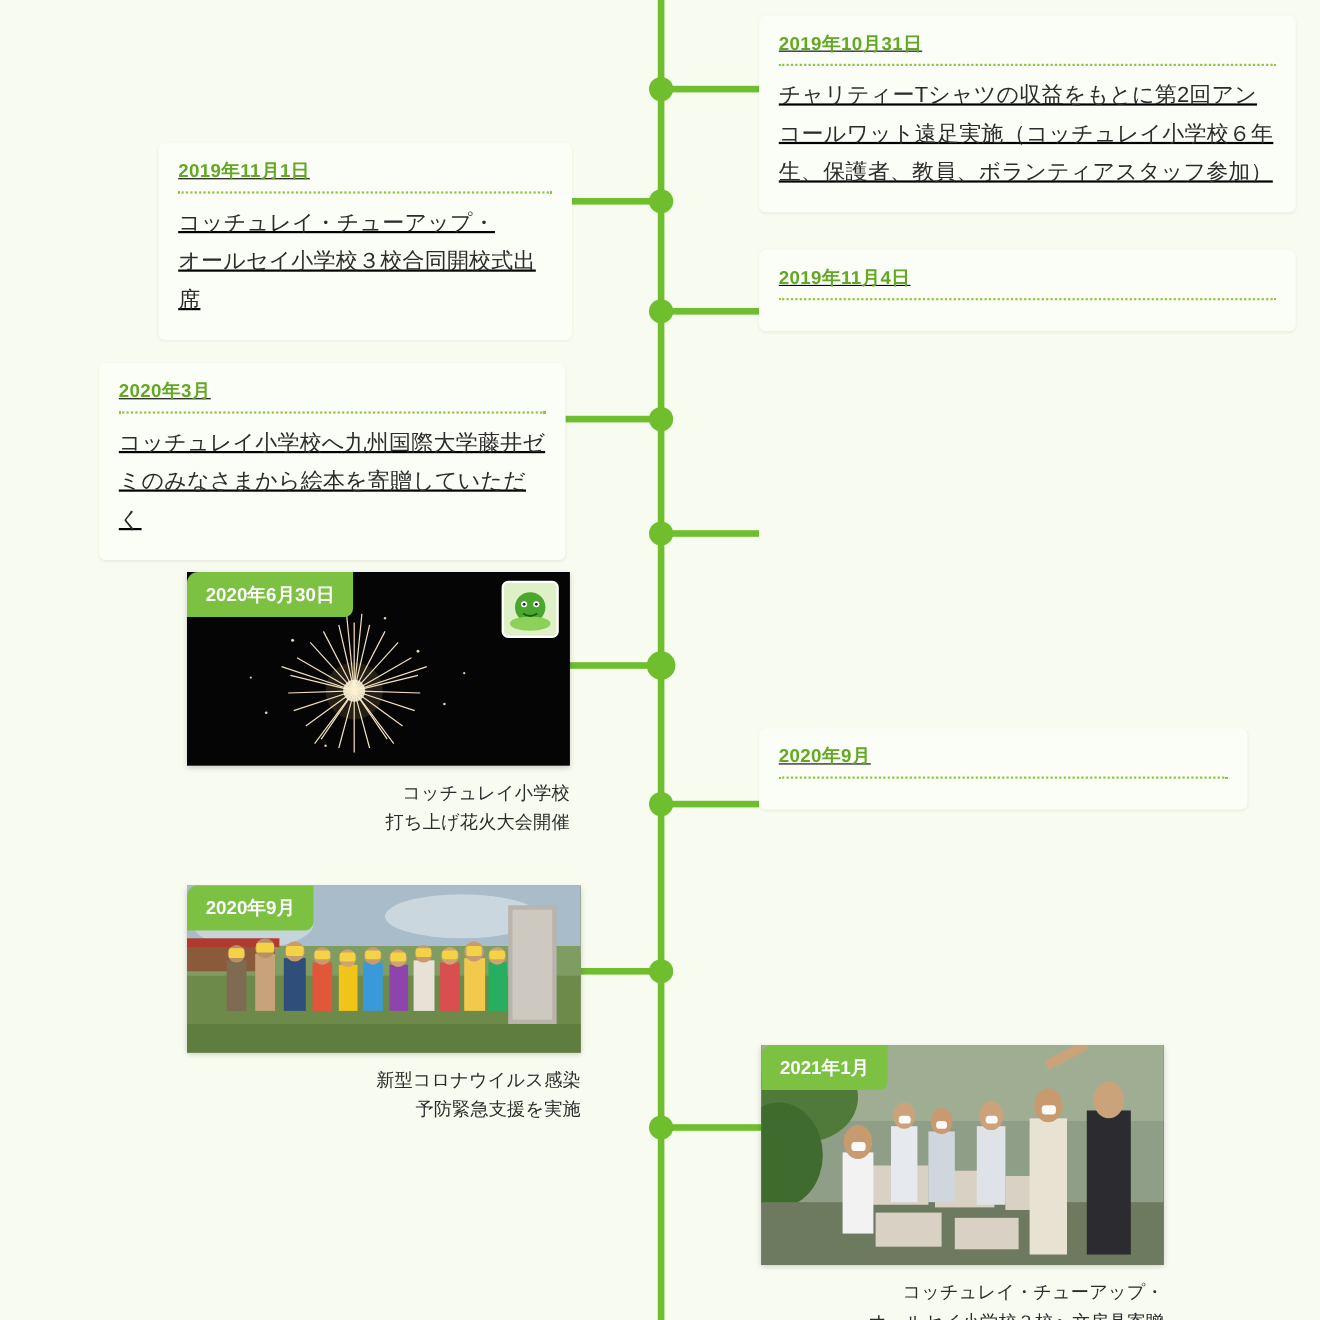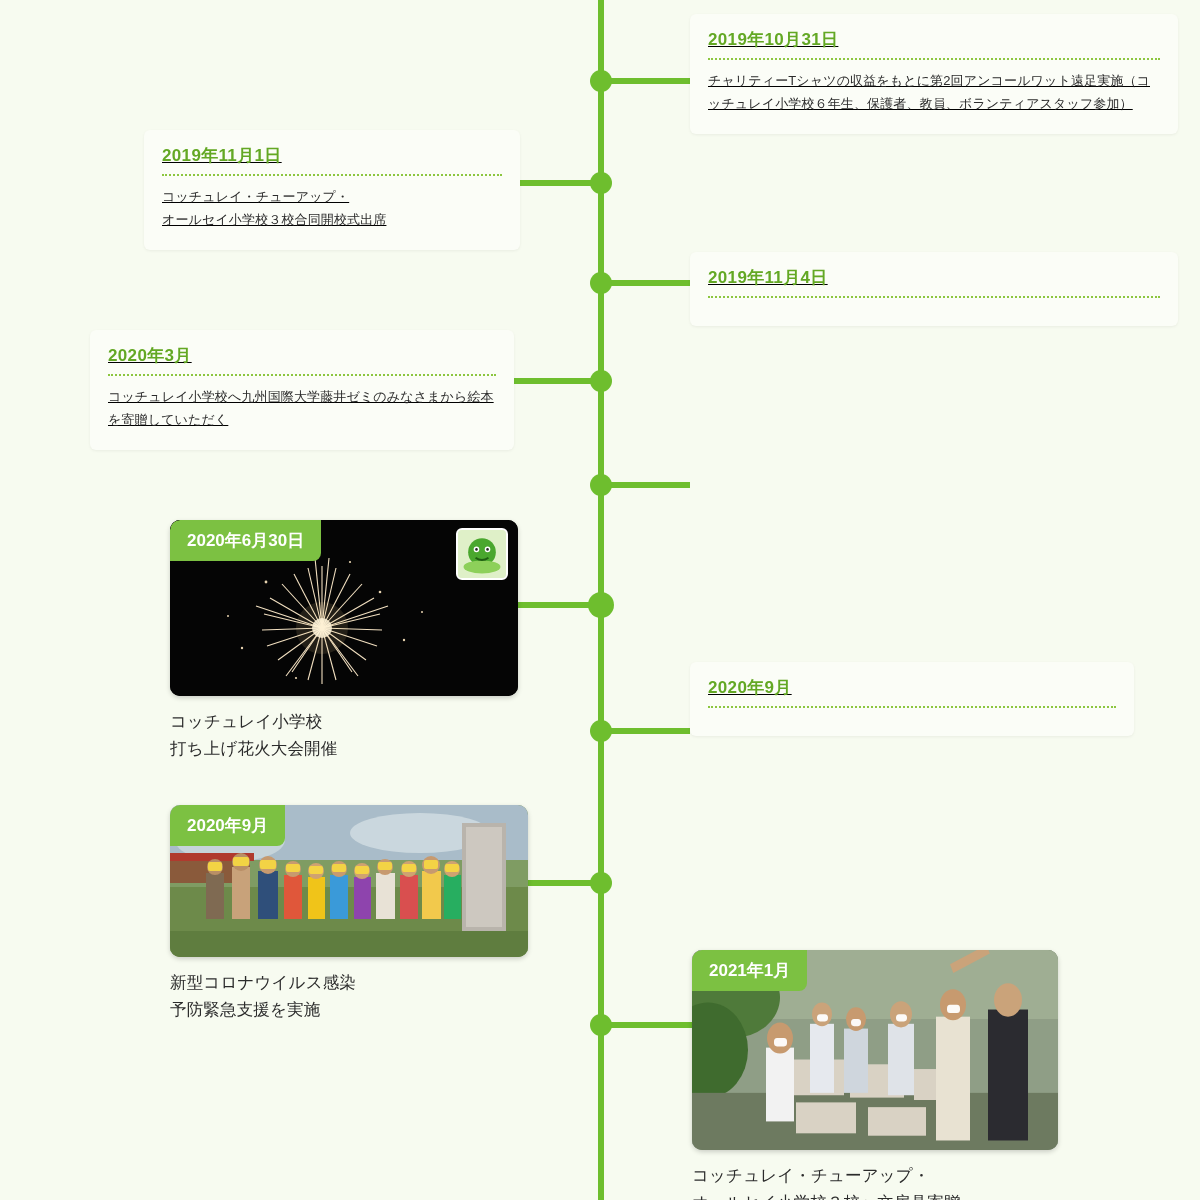--- a/index.html
+++ b/index.html
@@ -53,51 +53,51 @@
     color: #63a824;
     font-weight: bold;
     font-size: 17px;
     padding-bottom: 7px;
     border-bottom: 2px dotted #8cc63f;
     margin-bottom: 10px;
     letter-spacing: .02em;
   }
   .card .body {
     color: #2b2b2b;
-    font-size: 13px;
+    font-size: 20px;
     line-height: 1.75;
     letter-spacing: .01em;
   }
   
   .photocard {
     position: absolute;
     z-index: 5;
   }
   .photo-wrap {
     position: relative;
-    border-radius: 10px;
+    border-radius: 0;
     overflow: hidden;
     box-shadow: 0 2px 5px rgba(0,0,0,0.18);
   }
   .photo-badge {
     position: absolute;
     top: 0; left: 0;
     background: #7cc142;
     color: #fff;
     font-weight: bold;
     font-size: 17px;
     padding: 9px 17px 9px 17px;
     border-bottom-right-radius: 8px;
     border-top-left-radius: 10px;
     z-index: 3;
     white-space: nowrap;
   }
   .caption {
     margin-top: 12px;
-    text-align: left;
+    text-align: right;
     color: #2b2b2b;
     font-size: 16.5px;
     line-height: 1.65;
     letter-spacing: .01em;
     white-space: pre-line;
   }
   
   .ph { width: 100%; height: 100%; display: block; }
   .logo-badge {
     position: absolute;
@@ -127,21 +127,21 @@
   <div class="connector" style="left:520px; top:180px; width:80px;"></div>
   <div class="node" style="top:172px;"></div>
   <div class="card" style="left:144px; top:130px; width:376px;">
     <div class="date">2019年11月1日</div>
     <div class="body" style="white-space:pre-line;">コッチュレイ・チューアップ・
 オールセイ小学校３校合同開校式出席</div>
   </div>
 
   <div class="connector" style="left:604px; top:280px; width:86px;"></div>
   <div class="node" style="top:272px;"></div>
-  <div class="card" style="left:690px; top:252px; width:488px;">
+  <div class="card" style="left:690px; top:227px; width:488px;">
     <div class="date">2019年11月4日</div>
   </div>
 
   <div class="connector" style="left:514px; top:378px; width:86px;"></div>
   <div class="node" style="top:370px;"></div>
   <div class="card" style="left:90px; top:330px; width:424px;">
     <div class="date">2020年3月</div>
     <div class="body">コッチュレイ小学校へ九州国際大学藤井ゼミのみなさまから絵本を寄贈していただく</div>
   </div>
 

